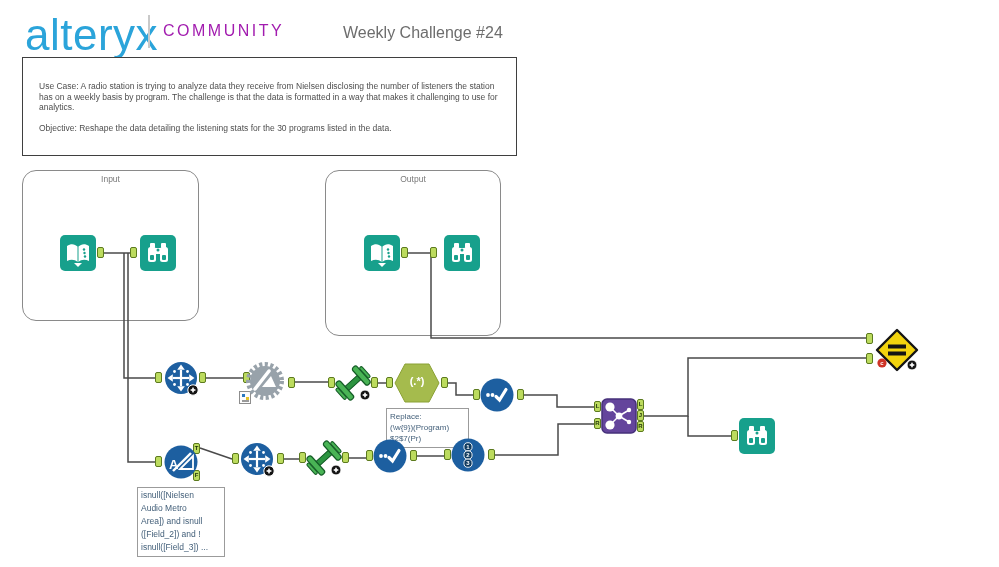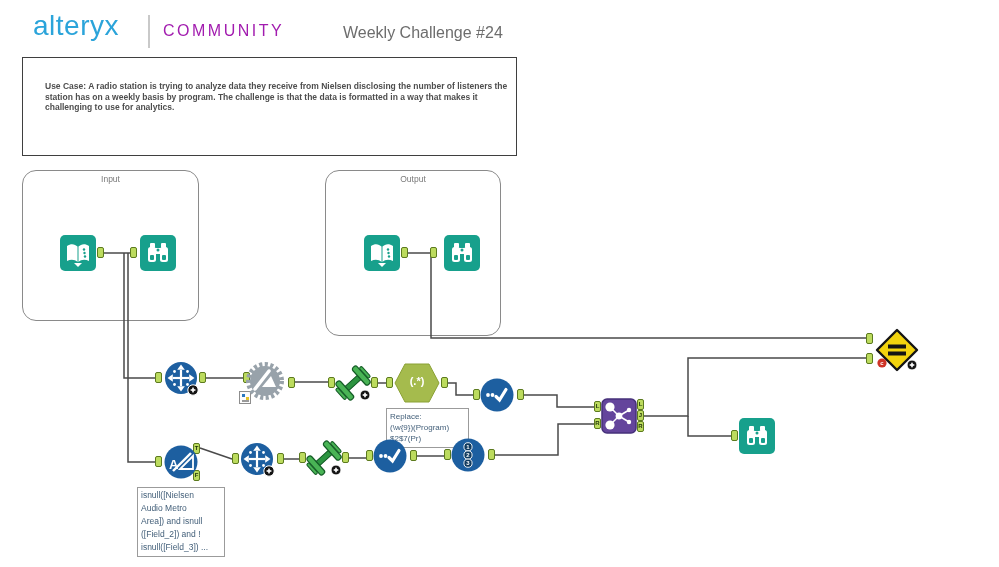--- a/index.html
+++ b/index.html
@@ -1,25 +1,25 @@
 <!DOCTYPE html>
 <html><head>
 <meta charset="utf-8">
 <style>
   html,body{margin:0;padding:0;}
   body{width:999px;height:567px;position:relative;background:#fff;font-family:"Liberation Sans",sans-serif;overflow:hidden;}
   .abs{position:absolute;}
   
-  .logo{left:25px;top:10px;font-size:28px;color:#2ba4da;letter-spacing:.5px;margin-left:8px;}
+  .logo{left:25px;top:10px;font-size:44px;color:#2ba4da;letter-spacing:.5px;}
   .logo-divider{left:148px;top:15px;width:2px;height:33px;background:#c9c9c9;}
   .community{left:163px;top:22px;font-size:16px;letter-spacing:2.5px;color:#a21caf;}
   .challenge-title{left:343px;top:24px;font-size:16px;color:#6d6d6d;}
   
   .note-box{left:22px;top:57px;width:495px;height:99px;border:1px solid #3f3f3f;background:#fff;box-sizing:border-box;padding:23px 8px 0 6px;font-size:8.5px;line-height:10.5px;color:#4e4e4e;}
-  .note-box p{margin:0 0 10px 16px;font-weight:bold;}
+  .note-box p{margin:0 0 10px 10px;}
   
   .tool-container{border:1.6px solid #8a8a8a;border-radius:14px;background:#fff;box-sizing:border-box;z-index:0;}
   .container-input{left:22px;top:170px;width:177px;height:151px;}
   .container-output{left:325px;top:170px;width:176px;height:166px;}
   .container-label{position:absolute;top:3px;left:0;right:0;text-align:center;font-size:8.5px;color:#7a7a7a;}
   
   #wires{left:0;top:0;z-index:1;pointer-events:none;}
   
   .annotation{background:#fff;border:1px solid #9b9b9b;box-sizing:border-box;z-index:2;color:#44607a;overflow:hidden;}
   .annotation-replace{left:386px;top:408px;width:83px;height:40px;font-size:8px;line-height:11px;padding:2px 3px;}
@@ -34,20 +34,21 @@
 </head>
 <body>
 
 <div class="abs logo">alteryx</div>
 <div class="abs logo-divider"></div>
 <div class="abs community">COMMUNITY</div>
 <div class="abs challenge-title">Weekly Challenge #24</div>
 
 <div class="abs note-box">
   <p>Use Case:  A radio station is trying to analyze data they receive from Nielsen disclosing the number of listeners the station has on a weekly basis by program.   The challenge is that the data is formatted in a way that makes it challenging to use for analytics.</p>
+  <p>Objective:  Reshape the data detailing the listening stats for the 30 programs listed in the data.</p>
 </div>
 
 <div class="abs tool-container container-input">
   <div class="container-label">Input</div>
 </div>
 <div class="abs tool-container container-output">
   <div class="container-label">Output</div>
 </div>
 
 <svg id="wires" class="abs" width="999" height="567">

